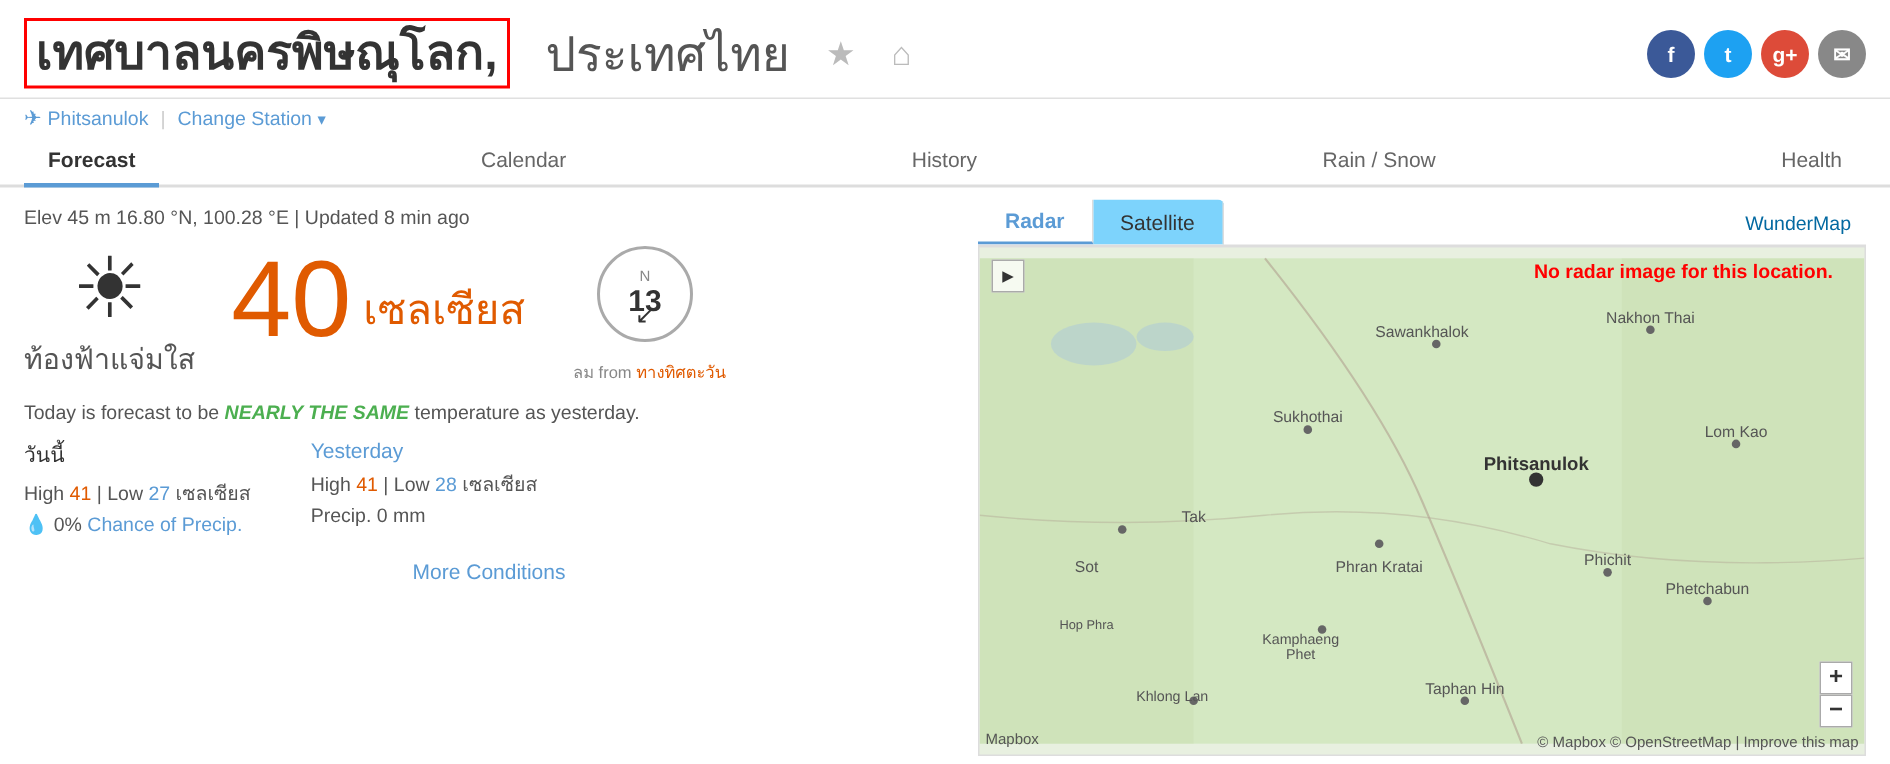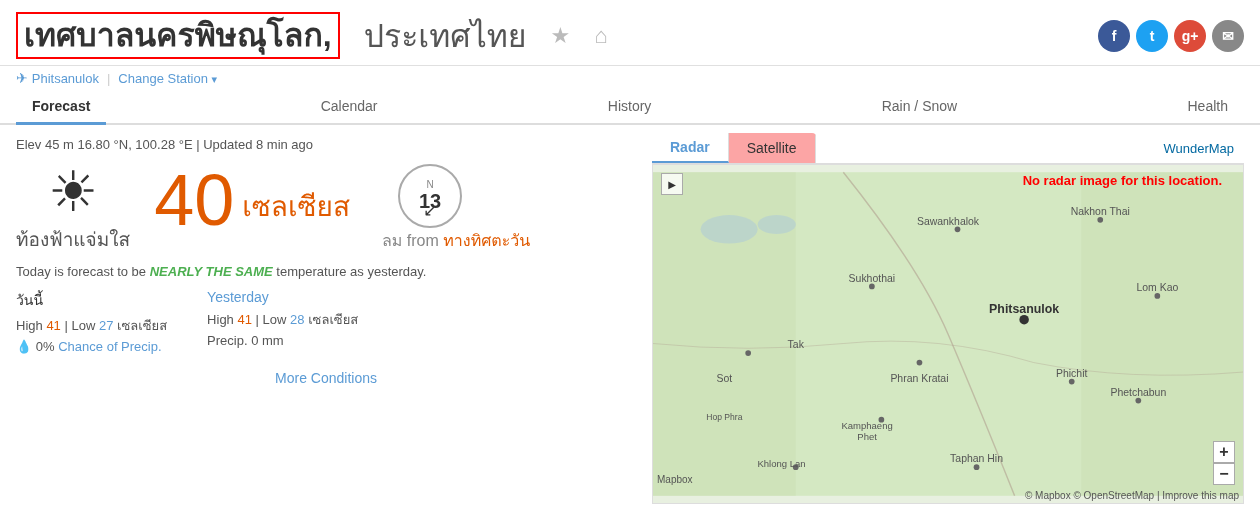--- a/index.html
+++ b/index.html
@@ -44,21 +44,21 @@
     .temp-big { font-size: 72px; color: #e05a00; font-weight: 300; line-height: 1; }
     .celsius-thai { font-size: 28px; color: #e05a00; align-self: flex-end; margin-bottom: 8px; }
     .wind-circle { width: 64px; height: 64px; border-radius: 50%; border: 2px solid #aaa; display: flex; flex-direction: column; align-items: center; justify-content: center; font-size: 11px; color: #333; position: relative; margin-left: 16px; }
     .wind-n { font-size: 10px; color: #888; }
     .wind-num { font-size: 20px; font-weight: bold; }
     .wind-arrow { position: absolute; bottom: 6px; left: 50%; transform: translateX(-50%); font-size: 16px; }
 
     .sky-condition { font-size: 19px; color: #555; text-align: center; margin-top: 4px; }
     .feels-like { font-size: 13px; color: #555; margin-left: 0; margin-top: 4px; }
     .feels-val { color: #e05a00; }
-    .wind-text { font-size: 16px; color: #888; margin-top: 0; }
+    .wind-text { font-size: 11px; color: #888; margin-top: 11px; }
     .wind-direction { color: #e05a00; }
 
     .forecast-text { font-size: 13px; margin: 10px 0; color: #555; }
     .forecast-highlight { font-style: italic; font-weight: bold; color: #4caf50; }
 
     
     .today-yesterday { display: flex; gap: 40px; margin-top: 10px; }
     .today-col, .yesterday-col { }
     .today-label { font-size: 14px; color: #333; margin-bottom: 4px; }
     .yesterday-label { font-size: 14px; color: #5b9bd5; margin-bottom: 4px; }
@@ -67,30 +67,30 @@
     .low-val { color: #5b9bd5; }
     .precip { font-size: 13px; color: #5b9bd5; }
     .precip-icon { color: #aaa; }
     .precip-black { color: #555; }
 
     .more-conditions { text-align: center; margin-top: 16px; }
     .more-link { color: #5b9bd5; text-decoration: none; font-size: 14px; }
 
     
     .map-tabs { display: flex; border: 1px solid #ddd; border-radius: 4px 4px 0 0; overflow: hidden; margin-bottom: 0; }
-    .map-tab { padding: 6px 18px; font-size: 14px; color: #333; cursor: pointer; background: #fca5a5; border: none; border-right: 1px solid #ddd; }
+    .map-tab { padding: 6px 18px; font-size: 14px; color: #333; cursor: pointer; background: #7dd3fc; border: none; border-right: 1px solid #ddd; }
     .map-tab.active { background: #fff; border-bottom: 2px solid #5b9bd5; color: #5b9bd5; font-weight: 600; }
     .wundermap-link { margin-left: auto; color: #5b9bd5; font-size: 13px; text-decoration: none; padding: 6px 10px; }
     .map-container { position: relative; width: 100%; height: 340px; background: #e8f0e0; border: 1px solid #ddd; overflow: hidden; }
     .no-radar-msg { position: absolute; top: 8px; right: 21px; color: red; font-size: 13px; font-weight: bold; }
     .map-play-btn { position: absolute; top: 8px; left: 8px; background: rgba(255,255,255,0.8); border: 1px solid #aaa; width: 22px; height: 22px; display: flex; align-items: center; justify-content: center; cursor: pointer; font-size: 10px; }
     .map-zoom-plus { position: absolute; bottom: 40px; right: 8px; background: #fff; border: 1px solid #aaa; width: 22px; height: 22px; display: flex; align-items: center; justify-content: center; cursor: pointer; font-size: 16px; font-weight: bold; }
     .map-zoom-minus { position: absolute; bottom: 18px; right: 8px; background: #fff; border: 1px solid #aaa; width: 22px; height: 22px; display: flex; align-items: center; justify-content: center; cursor: pointer; font-size: 16px; font-weight: bold; }
     .map-attribution { position: absolute; bottom: 2px; right: 4px; font-size: 10px; color: #555; }
-    .map-logo { position: absolute; bottom: 18px; left: 4px; font-size: 10px; color: #555; }
+    .map-logo { position: absolute; bottom: 4px; left: 4px; font-size: 10px; color: #555; }
 
     
     .map-svg { width: 100%; height: 100%; }
 
     .weather-sub-row { display: flex; align-items: flex-start; gap: 24px; }
     .weather-sub-left { display: flex; flex-direction: column; align-items: center; }
   </style>
 </head>
 <body>
 

